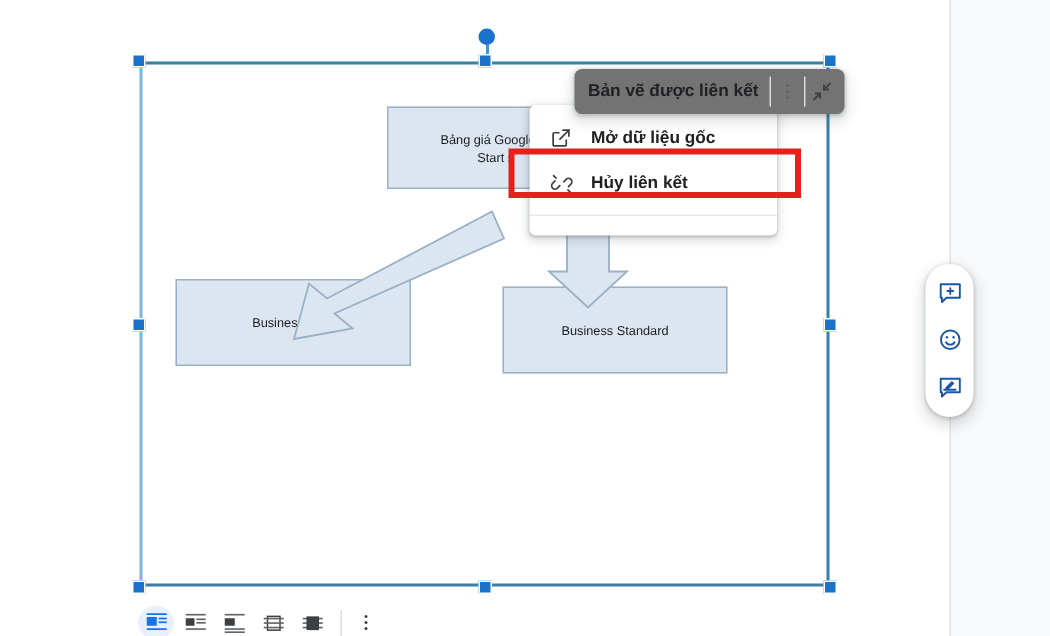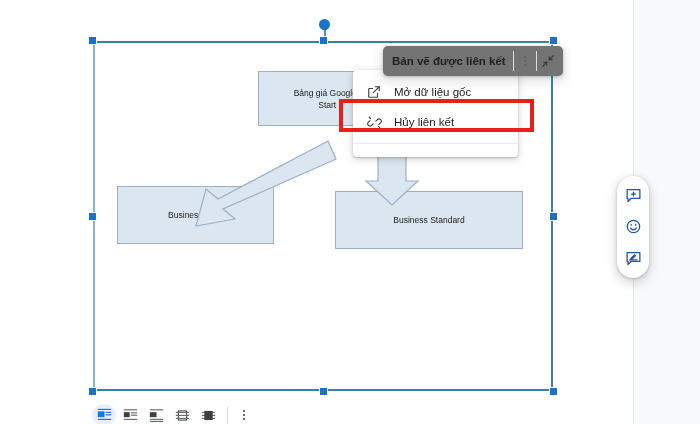--- a/index.html
+++ b/index.html
@@ -94,21 +94,21 @@
     align-items: center;
     justify-content: center;
     text-align: center;
     color: #1c1c1c;
     font-size: 8.5px;
     line-height: 12px;
     font-family: "Liberation Sans", sans-serif;
   }
   #box-top    { left: 163px; top: 28px;  width: 145px; height: 55px; }
   #box-left   { left: 22px;  top: 143px; width: 157px; height: 58px; }
-  #box-right  { left: 240px; top: 148px; width: 188px; height: 58px; align-items: center; }
+  #box-right  { left: 240px; top: 148px; width: 150px; height: 58px; align-items: center; }
   #box-top .boxtext { padding: 0 6px; }
 
   .arrow-svg { position: absolute; overflow: visible; }
   #arrow-left-svg  { left: 85px;  top: 100px; }
   #arrow-right-svg { left: 265px; top: 90px; }
 
   
   #linked-toolbar {
     position: absolute;
     left: 383px; top: 46px;
@@ -161,20 +161,21 @@
   }
   .menu-item {
     display: flex;
     align-items: center;
     height: 30px;
     padding: 0 14px 0 12px;
     font-size: 11.5px;
     color: #202124;
     white-space: nowrap;
     cursor: pointer;
+    font-weight: bold;
   }
   .menu-icon {
     width: 18px; height: 18px;
     margin-right: 11px;
     display: flex; align-items: center; justify-content: center;
     flex: 0 0 18px;
   }
   .menu-sep {
     height: 1px;
     background: #e8eaed;

